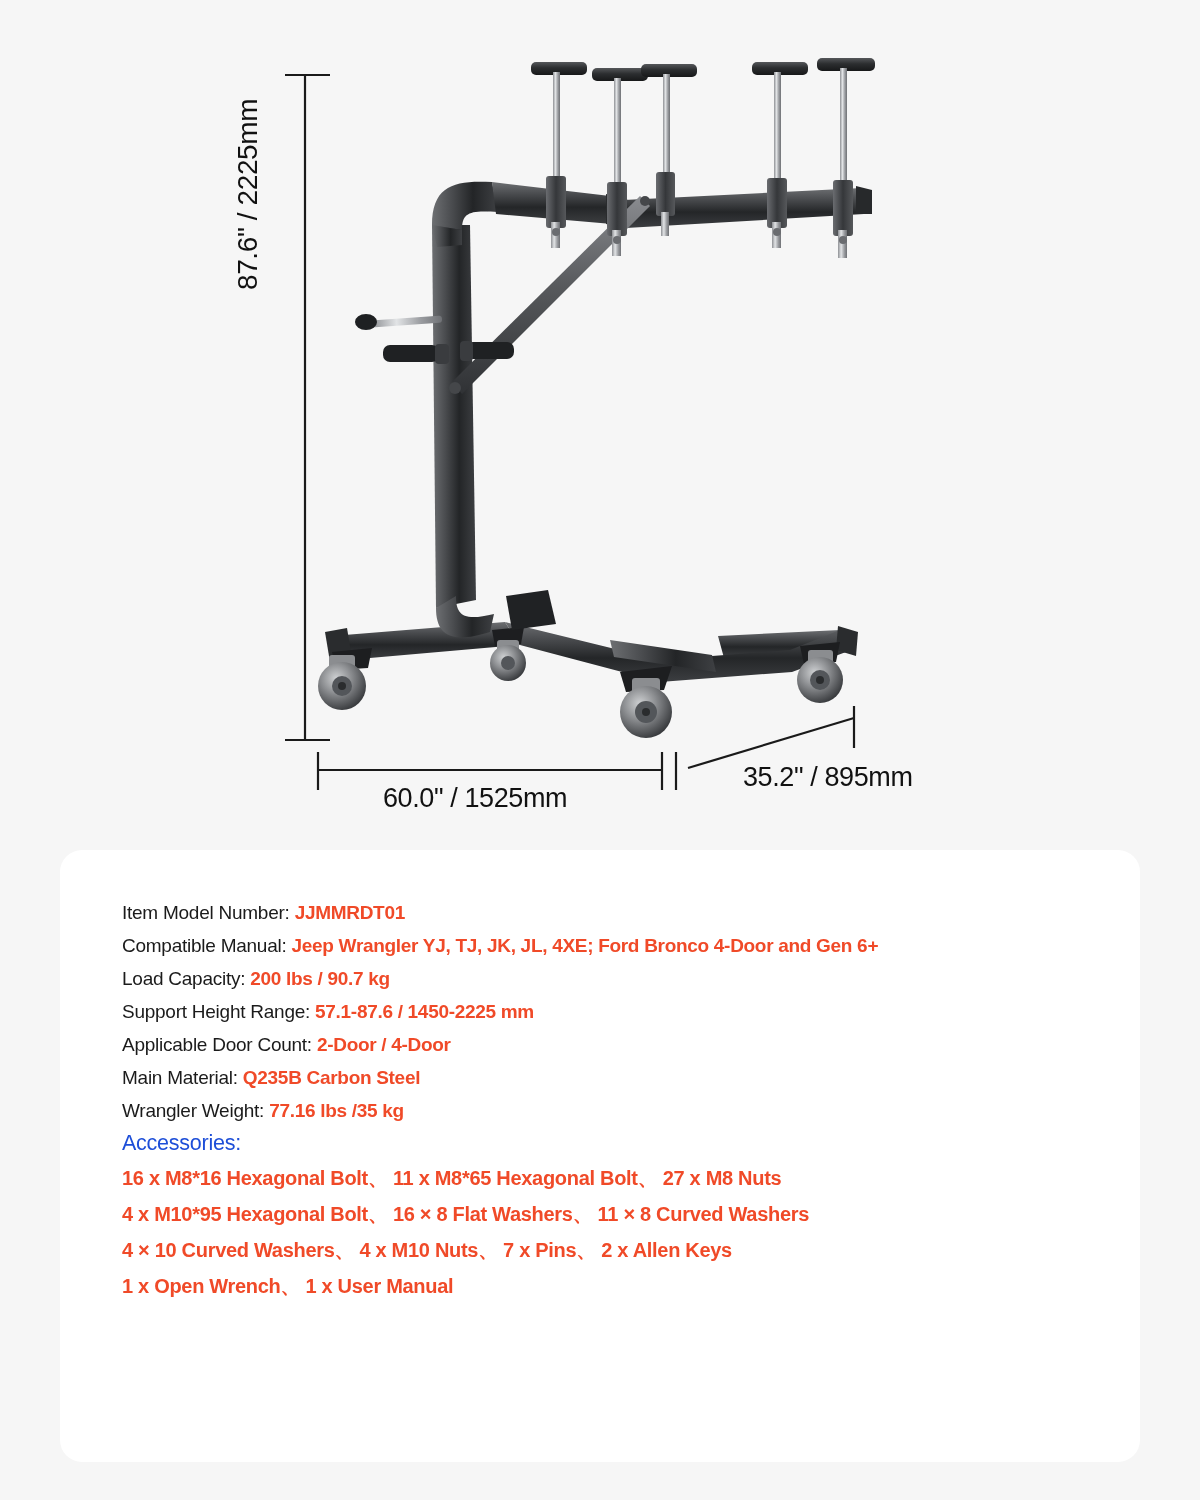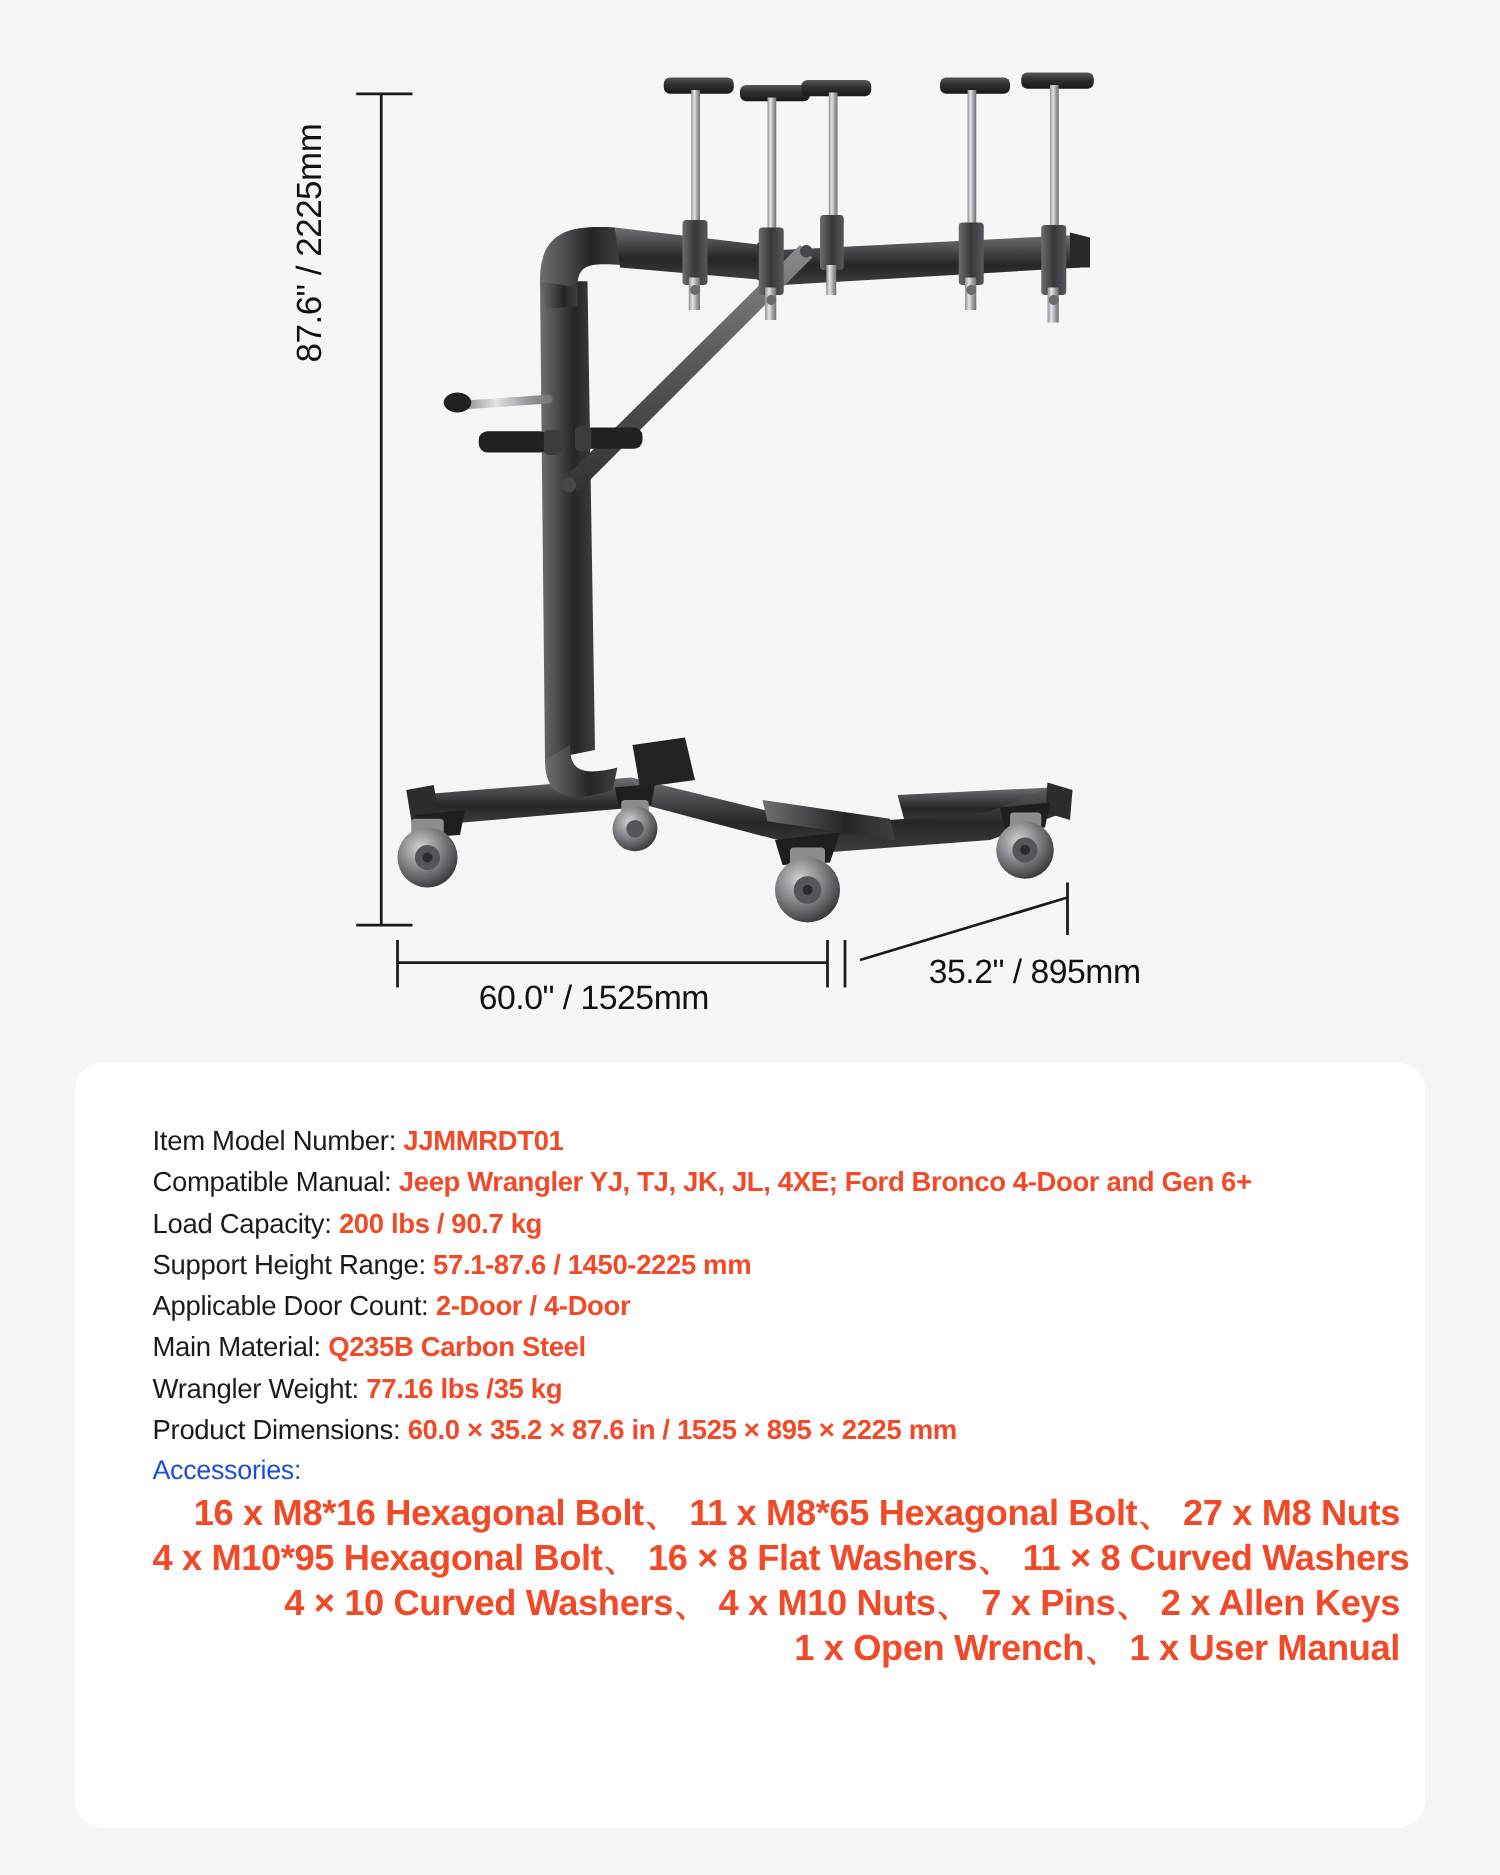--- a/index.html
+++ b/index.html
@@ -63,21 +63,21 @@
     border-radius: 22px;
     box-sizing: border-box;
   }
   .spec-body {
     position: absolute;
     left: 62px;
     top: 46px;
     right: 20px;
   }
   .spec-row {
-    font-size: 22px;
+    font-size: 19px;
     line-height: 33px;
     color: #1b1b1b;
     letter-spacing: -0.25px;
     white-space: nowrap;
   }
   .spec-label {
     color: #1b1b1b;
     font-weight: 400;
   }
   .spec-value {
@@ -85,27 +85,26 @@
     font-weight: 700;
     letter-spacing: -0.3px;
   }
   .acc-heading {
     font-size: 21.5px;
     line-height: 33px;
     color: #1d4ed8;
     letter-spacing: -0.25px;
   }
   .acc-line {
-    font-size: 29px;
+    font-size: 20px;
     line-height: 36px;
     color: #f04a28;
     font-weight: 700;
     letter-spacing: -0.3px;
     white-space: nowrap;
-    text-align: right;
   }
 </style>
 </head>
 <body>
 
 <div class="product-figure">
 
   <svg width="1200" height="840" viewBox="0 0 1200 840">
     <defs>
       <linearGradient id="tubeH" x1="0" y1="0" x2="0" y2="1">
@@ -323,24 +322,20 @@
     <div class="spec-row">
       <span class="spec-label">Main Material:</span>
       <span class="spec-value">Q235B Carbon Steel</span>
     </div>
 
     <div class="spec-row">
       <span class="spec-label">Wrangler Weight:</span>
       <span class="spec-value">77.16 lbs /35 kg</span>
     </div>
 
-    <div class="spec-row">
-      <span class="spec-label">Product Dimensions:</span>
-      <span class="spec-value">60.0 × 35.2 × 87.6 in / 1525 × 895 × 2225 mm</span>
-    </div>
 
     <div class="acc-heading">Accessories:</div>
 
     <div class="acc-line">16 x M8*16 Hexagonal Bolt、 11 x M8*65 Hexagonal Bolt、 27 x M8 Nuts</div>
     <div class="acc-line">4 x M10*95 Hexagonal Bolt、 16 × 8 Flat Washers、 11 × 8 Curved Washers</div>
     <div class="acc-line">4 × 10 Curved Washers、 4 x M10 Nuts、 7 x Pins、 2 x Allen Keys</div>
     <div class="acc-line">1 x Open Wrench、 1 x User Manual</div>
 
   </div>
 </div>

